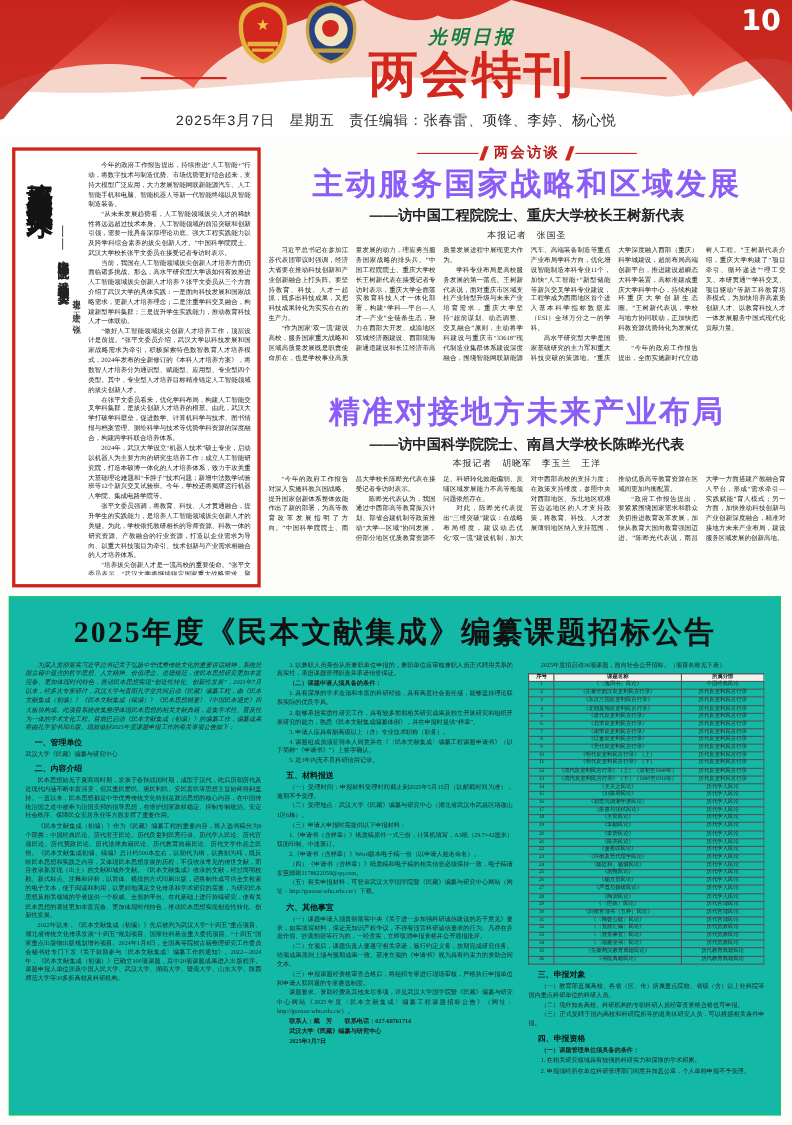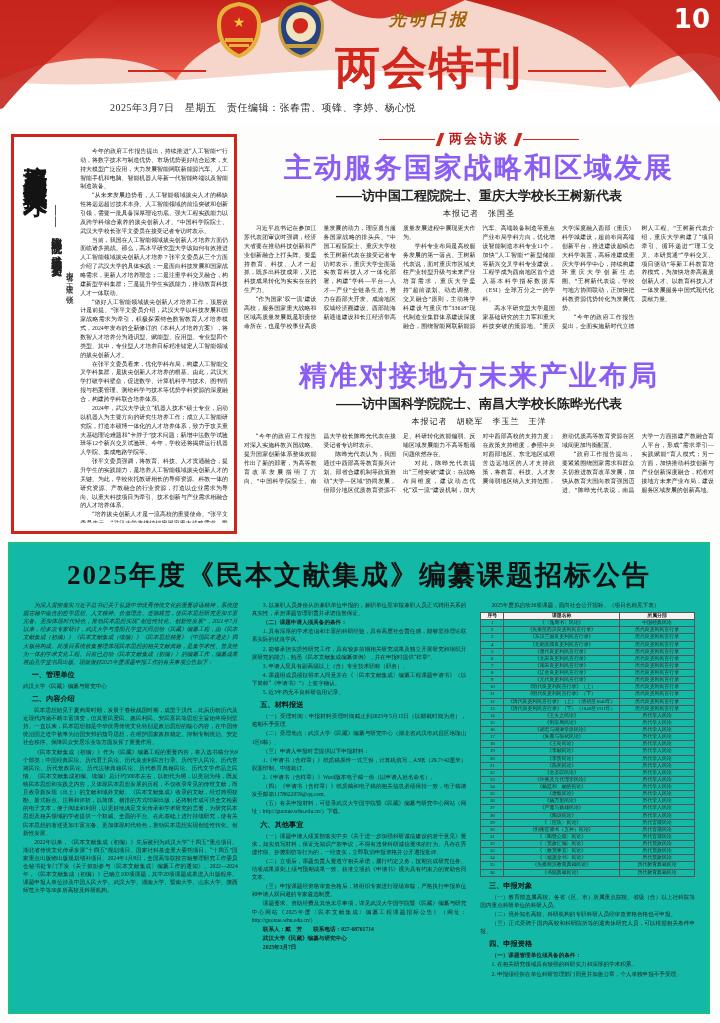--- a/index.html
+++ b/index.html
@@ -3,30 +3,30 @@
 <meta charset="utf-8">
 <style>
   html,body{margin:0;padding:0;background:#e9e7e3;}
   .page{position:relative;width:720px;height:1023px;background:#fdfdfc;overflow:hidden;
         font-family:"Liberation Serif","DejaVu Serif",serif;color:#1a1a1a;}
   
   .banner{position:absolute;left:0;top:0;width:720px;height:125px;}
   .banner svg{position:absolute;left:0;top:0;}
   .pagenum{position:absolute;right:10px;top:4px;font-family:"DejaVu Sans","Liberation Sans",sans-serif;
            font-size:26px;font-weight:bold;color:#fff;}
-  .masthead{position:absolute;left:337px;top:8px;width:184px;text-align:center;
-            font-style:italic;font-weight:bold;font-size:17px;color:#a16207;letter-spacing:3px;}
+  .masthead{position:absolute;left:337px;top:22px;width:184px;text-align:center;
+            font-style:italic;font-weight:bold;font-size:17px;color:#15803d;letter-spacing:3px;}
   .bannertitle{position:absolute;left:322px;top:38px;width:214px;text-align:center;
                font-family:"Liberation Sans","DejaVu Sans",sans-serif;
                font-size:45px;font-weight:900;color:#d2271c;letter-spacing:2px;white-space:nowrap;}
   .bdash{position:absolute;top:70px;height:2px;width:78px;background:#d2271c;}
   .bdash.l{left:128px;} .bdash.r{left:528px;}
   .emblem{position:absolute;top:36px;}
-  .dateline{position:absolute;left:110px;top:101px;width:500px;
-            font-size:10px;color:#2c2c2c;letter-spacing:.5px;}
+  .dateline{position:absolute;left:110px;top:101px;width:500px;text-align:center;
+            font-size:13px;color:#2c2c2c;letter-spacing:.5px;font-family:Liberation Mono, monospace;}
   
   .content{position:absolute;left:6px;top:128px;width:708px;height:890px;}
   
   .redbox{position:absolute;left:5px;top:6px;width:226px;height:400px;border:3px solid #d0241a;
           box-sizing:border-box;background:#fff;padding:10px 6px 8px 8px;display:flex;}
   .vhead{writing-mode:vertical-rl;font-size:24px;font-weight:700;letter-spacing:2px;line-height:1.05;color:#141414;}
   .vsub{writing-mode:vertical-rl;font-size:10.5px;font-weight:600;letter-spacing:1px;margin-top:58px;margin-left:2px;color:#222;}
   .vby{writing-mode:vertical-rl;font-size:7.5px;letter-spacing:1px;margin-top:118px;margin-left:1px;color:#333;}
   .redbody{flex:1;margin-left:6px;font-size:5.9px;line-height:1.5;text-align:justify;overflow:hidden;}
   .redbody p{margin:0;text-indent:2em;}

